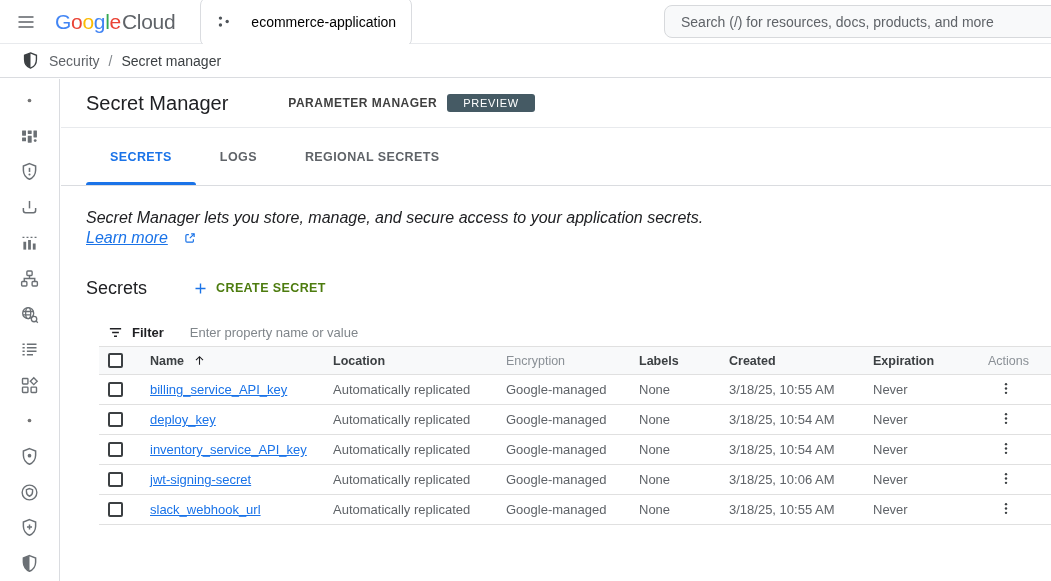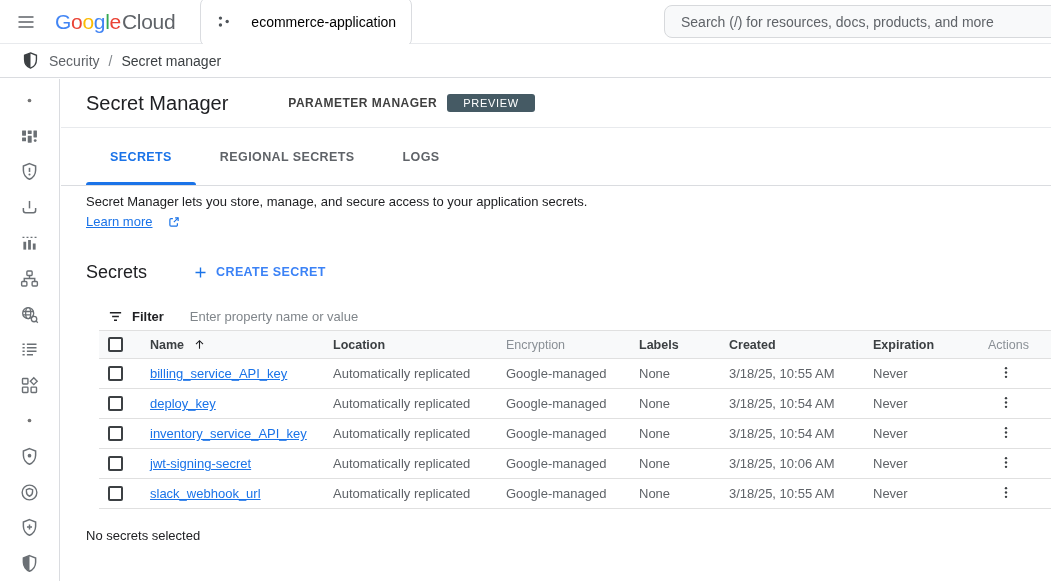--- a/index.html
+++ b/index.html
@@ -44,27 +44,27 @@
   .pm-link { margin-left: 60px; font-size: 12px; font-weight: 700; letter-spacing: .5px;
     color: #404040; cursor: pointer; }
   .preview-badge { margin-left: 10px; background: #455a64; color: #fff; font-size: 11px;
     font-weight: 500; letter-spacing: .7px; padding: 3px 16px; border-radius: 3px; }
   .tabs-row { height: 58px; border-bottom: 1px solid #dadce0; display: flex; padding-left: 25px; }
   .tab { position: relative; padding: 0 24px; display: flex; align-items: center;
     font-size: 12.5px; font-weight: 700; letter-spacing: .4px; color: #5f6368; cursor: pointer; }
   .tab.active { color: #1a73e8; }
   .tab.active::after { content: ""; position: absolute; left: 0; right: 0; bottom: 0;
     height: 3px; background: #1a73e8; border-radius: 3px 3px 0 0; }
-  .intro { margin: 6px 0 0 25px; font-size: 13px; color: #202124; line-height: 20px; }
+  .intro { margin: 22px 0 0 25px; font-size: 16px; color: #202124; line-height: 20px; font-style: italic; }
   .learn-more { color: #1a73e8; text-decoration: underline; display: inline-flex;
     align-items: center; gap: 16px; cursor: pointer; }
   .secrets-row { margin: 27px 0 0 25px; height: 26px; display: flex; align-items: center; }
   .secrets-heading { font-size: 18px; font-weight: 400; color: #202124; }
   .create-btn { margin-left: 46px; display: flex; align-items: center; gap: 8px; border: none;
-    background: transparent; color: #3b82f6; font-size: 12.5px; font-weight: 700;
+    background: transparent; color: #4d7c0f; font-size: 12.5px; font-weight: 700;
     letter-spacing: .4px; font-family: inherit; cursor: pointer; }
   .filter-row { margin: 17px 0 0 38px; height: 29px; display: flex; align-items: center;
     border-bottom: 1px solid #e0e0e0; padding-left: 9px; gap: 9px; }
   .filter-label { font-size: 13px; font-weight: 700; color: #202124; }
   .filter-row input { flex: 1; border: none; outline: none; font-size: 13px;
     font-family: inherit; color: #202124; background: transparent; padding-left: 17px; }
   .filter-row input::placeholder { color: #80868b; }
   
   .table { margin-left: 38px; }
   .thead, .trow { display: grid;
@@ -263,22 +263,22 @@
 <main class="content">
 
   <div class="title-row">
     <h1 class="page-title">Secret Manager</h1>
     <span class="pm-link">PARAMETER MANAGER</span>
     <span class="preview-badge">PREVIEW</span>
   </div>
 
   <div class="tabs-row" id="tab-strip">
       <div class="tab active">SECRETS</div>
+      <div class="tab">LOGS</div>
       <div class="tab">REGIONAL SECRETS</div>
-      <div class="tab">LOGS</div>
     </div>
 
   <p class="intro">
     <span>Secret Manager lets you store, manage, and secure access to your application secrets.</span><br>
     <span class="learn-more">
       <span>Learn more</span>
       <span style="display:inline-flex">
         <svg width="12" height="12" viewBox="0 0 16 16" fill="none" stroke="#1a73e8" stroke-width="1.6">
             <path d="M6.5 3.5H4a1.5 1.5 0 0 0-1.5 1.5v7A1.5 1.5 0 0 0 4 13.5h7a1.5 1.5 0 0 0 1.5-1.5V9.5"></path>
             <path d="M9.5 2.5h4v4"></path>
@@ -417,14 +417,13 @@
       <svg width="16" height="19" viewBox="0 0 24 24" fill="#3c4043">
                 <circle cx="12" cy="5.5" r="1.8"></circle>
                 <circle cx="12" cy="12" r="1.8"></circle>
                 <circle cx="12" cy="18.5" r="1.8"></circle>
               </svg>
     </span></div>
   </div>
       </div>
   </div>
 
-  <p class="status-text">No secrets selected</p>
 </main>
 
 </body></html>

